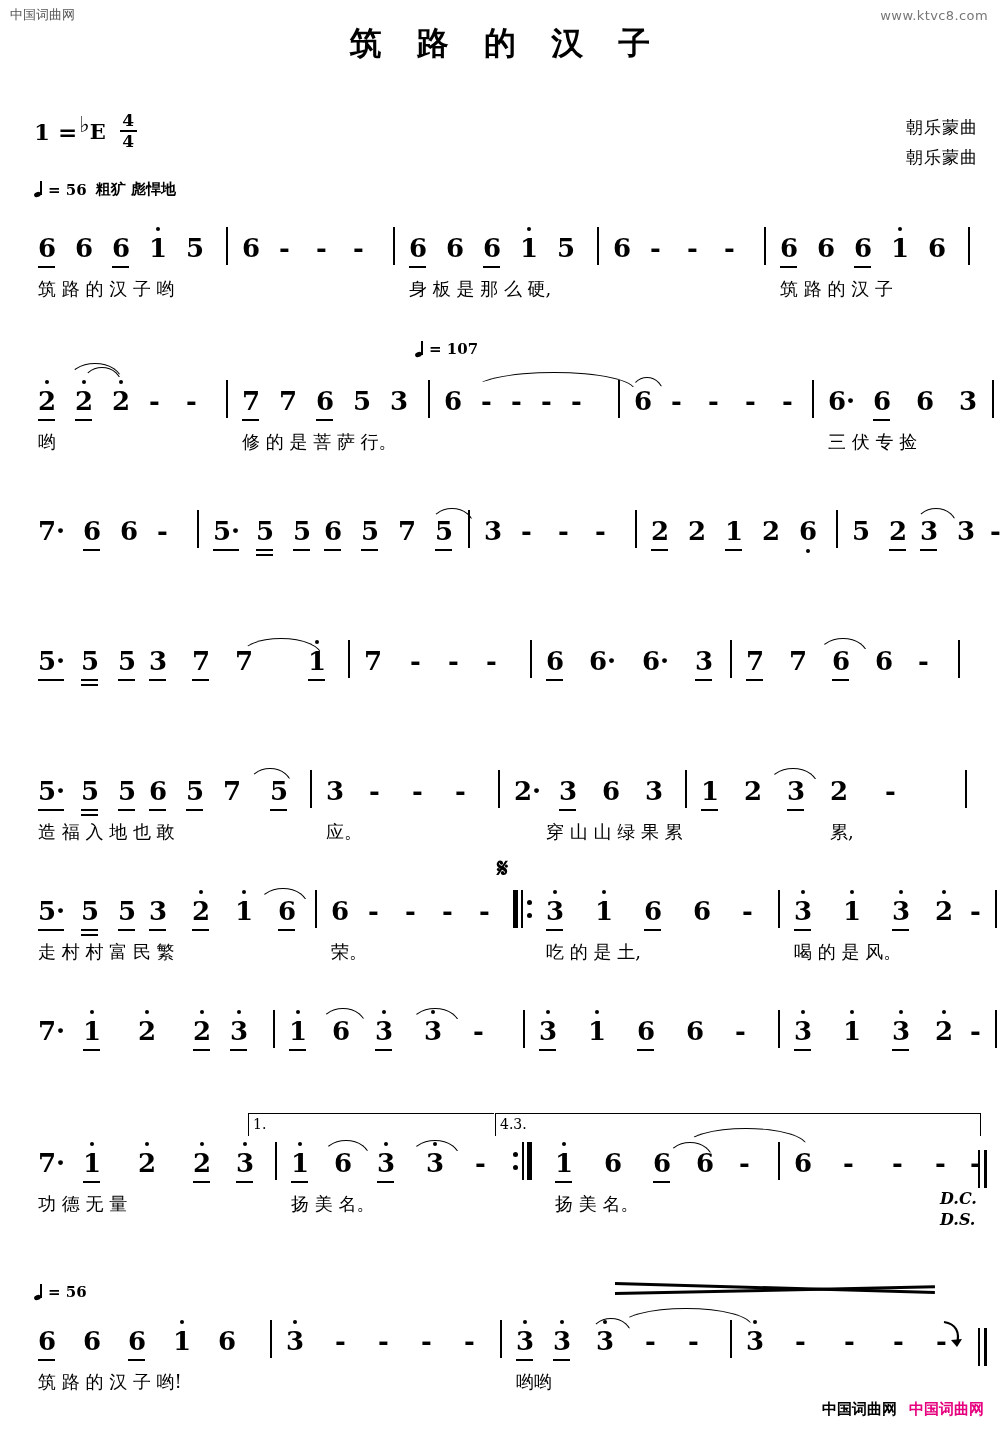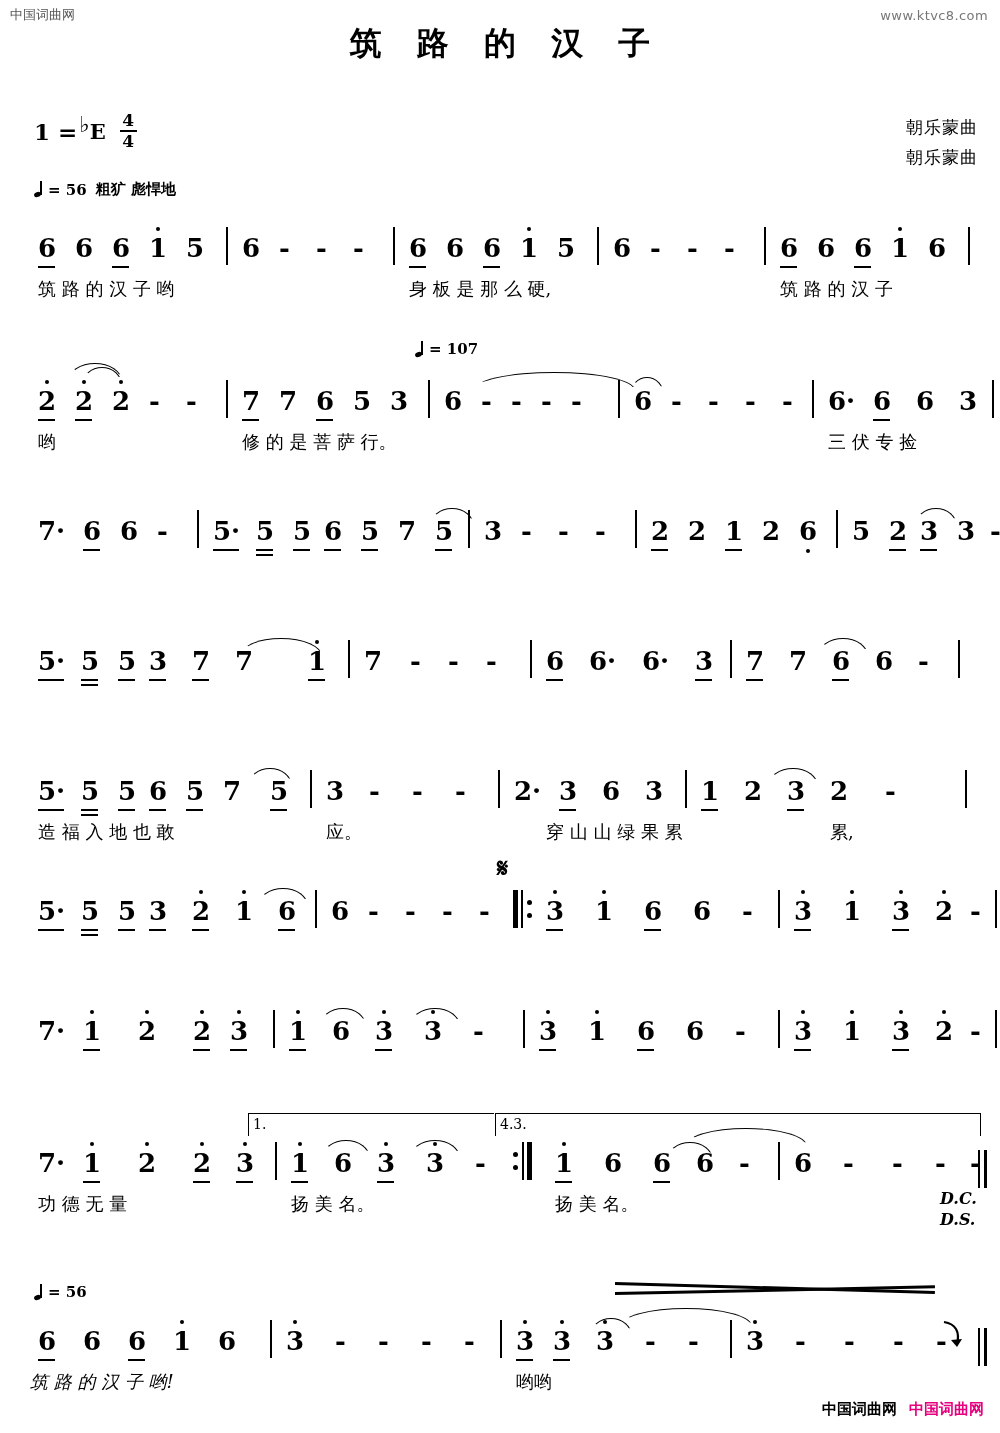--- a/index.html
+++ b/index.html
@@ -571,20 +571,26 @@
         <div class="barline" style="left: 748px;"></div>
         <div class="g num-note" style="left: 764px; top: 10px; position: absolute;">3<span class="oct-up"></span></div>
         <div class="beam" style="left: 764px; width: 17px; top: 41px;"></div>
         <div class="g num-note" style="left: 813px; top: 10px; position: absolute;">1<span class="oct-up"></span></div>
         <div class="g num-note" style="left: 862px; top: 10px; position: absolute;">3<span class="oct-up"></span></div>
         <div class="beam" style="left: 862px; width: 17px; top: 41px;"></div>
         <div class="g num-note" style="left: 905px; top: 10px; position: absolute;">2<span class="oct-up"></span></div>
         <div class="g num-note" style="left: 940px; top: 10px;">-</div>
         <div class="barline" style="left: 965px;"></div>
       </div>
+      <div class="row-lyrics">
+        <div class="lyr" style="left: 8px;">走 村 村 富 民 繁</div>
+        <div class="lyr" style="left: 301px;">荣。</div>
+        <div class="lyr" style="left: 516px;">吃 的 是 土,</div>
+        <div class="lyr" style="left: 764px;">喝 的 是 风。</div>
+      </div>
     </div>
     <div class="system" style="top: 1008px;">
       <div class="row-notes">
         <div class="g num-note" style="left: 8px; top: 10px;">7·</div>
         <div class="g num-note" style="left: 53px; top: 10px; position: absolute;">1<span class="oct-up"></span></div>
         <div class="beam" style="left: 53px; width: 17px; top: 41px;"></div>
         <div class="g num-note" style="left: 108px; top: 10px; position: absolute;">2<span class="oct-up"></span></div>
         <div class="g num-note" style="left: 163px; top: 10px; position: absolute;">2<span class="oct-up"></span></div>
         <div class="beam" style="left: 163px; width: 17px; top: 41px;"></div>
         <div class="g num-note" style="left: 200px; top: 10px; position: absolute;">3<span class="oct-up"></span></div>
@@ -686,21 +692,21 @@
         <div class="g num-note" style="left: 615px; top: 10px;">-</div>
         <div class="g num-note" style="left: 658px; top: 10px;">-</div>
         <div class="barline" style="left: 700px;"></div>
         <div class="g num-note" style="left: 716px; top: 10px; position: absolute;">3<span class="oct-up"></span></div>
         <div class="g num-note" style="left: 765px; top: 10px;">-</div>
         <div class="g num-note" style="left: 814px; top: 10px;">-</div>
         <div class="g num-note" style="left: 863px; top: 10px;">-</div>
         <div class="g num-note" style="left: 906px; top: 10px;">-</div>
       </div>
       <div class="row-lyrics">
-        <div class="lyr" style="left: 0; font-style: italic;">筑 路 的 汉 子  哟!</div>
+        <div class="lyr" style="left: 8px;">筑 路 的 汉 子  哟!</div>
         <div class="lyr" style="left: 486px;">哟哟</div>
       </div>
     </div>
   </div>
 
 <div class="segno" style="left:497px; top:855px;">𝄋</div>
 
 <div class="volta" style="left:248px; top:1113px; width:245px;">
   <span class="lbl">1.</span>
 </div>

